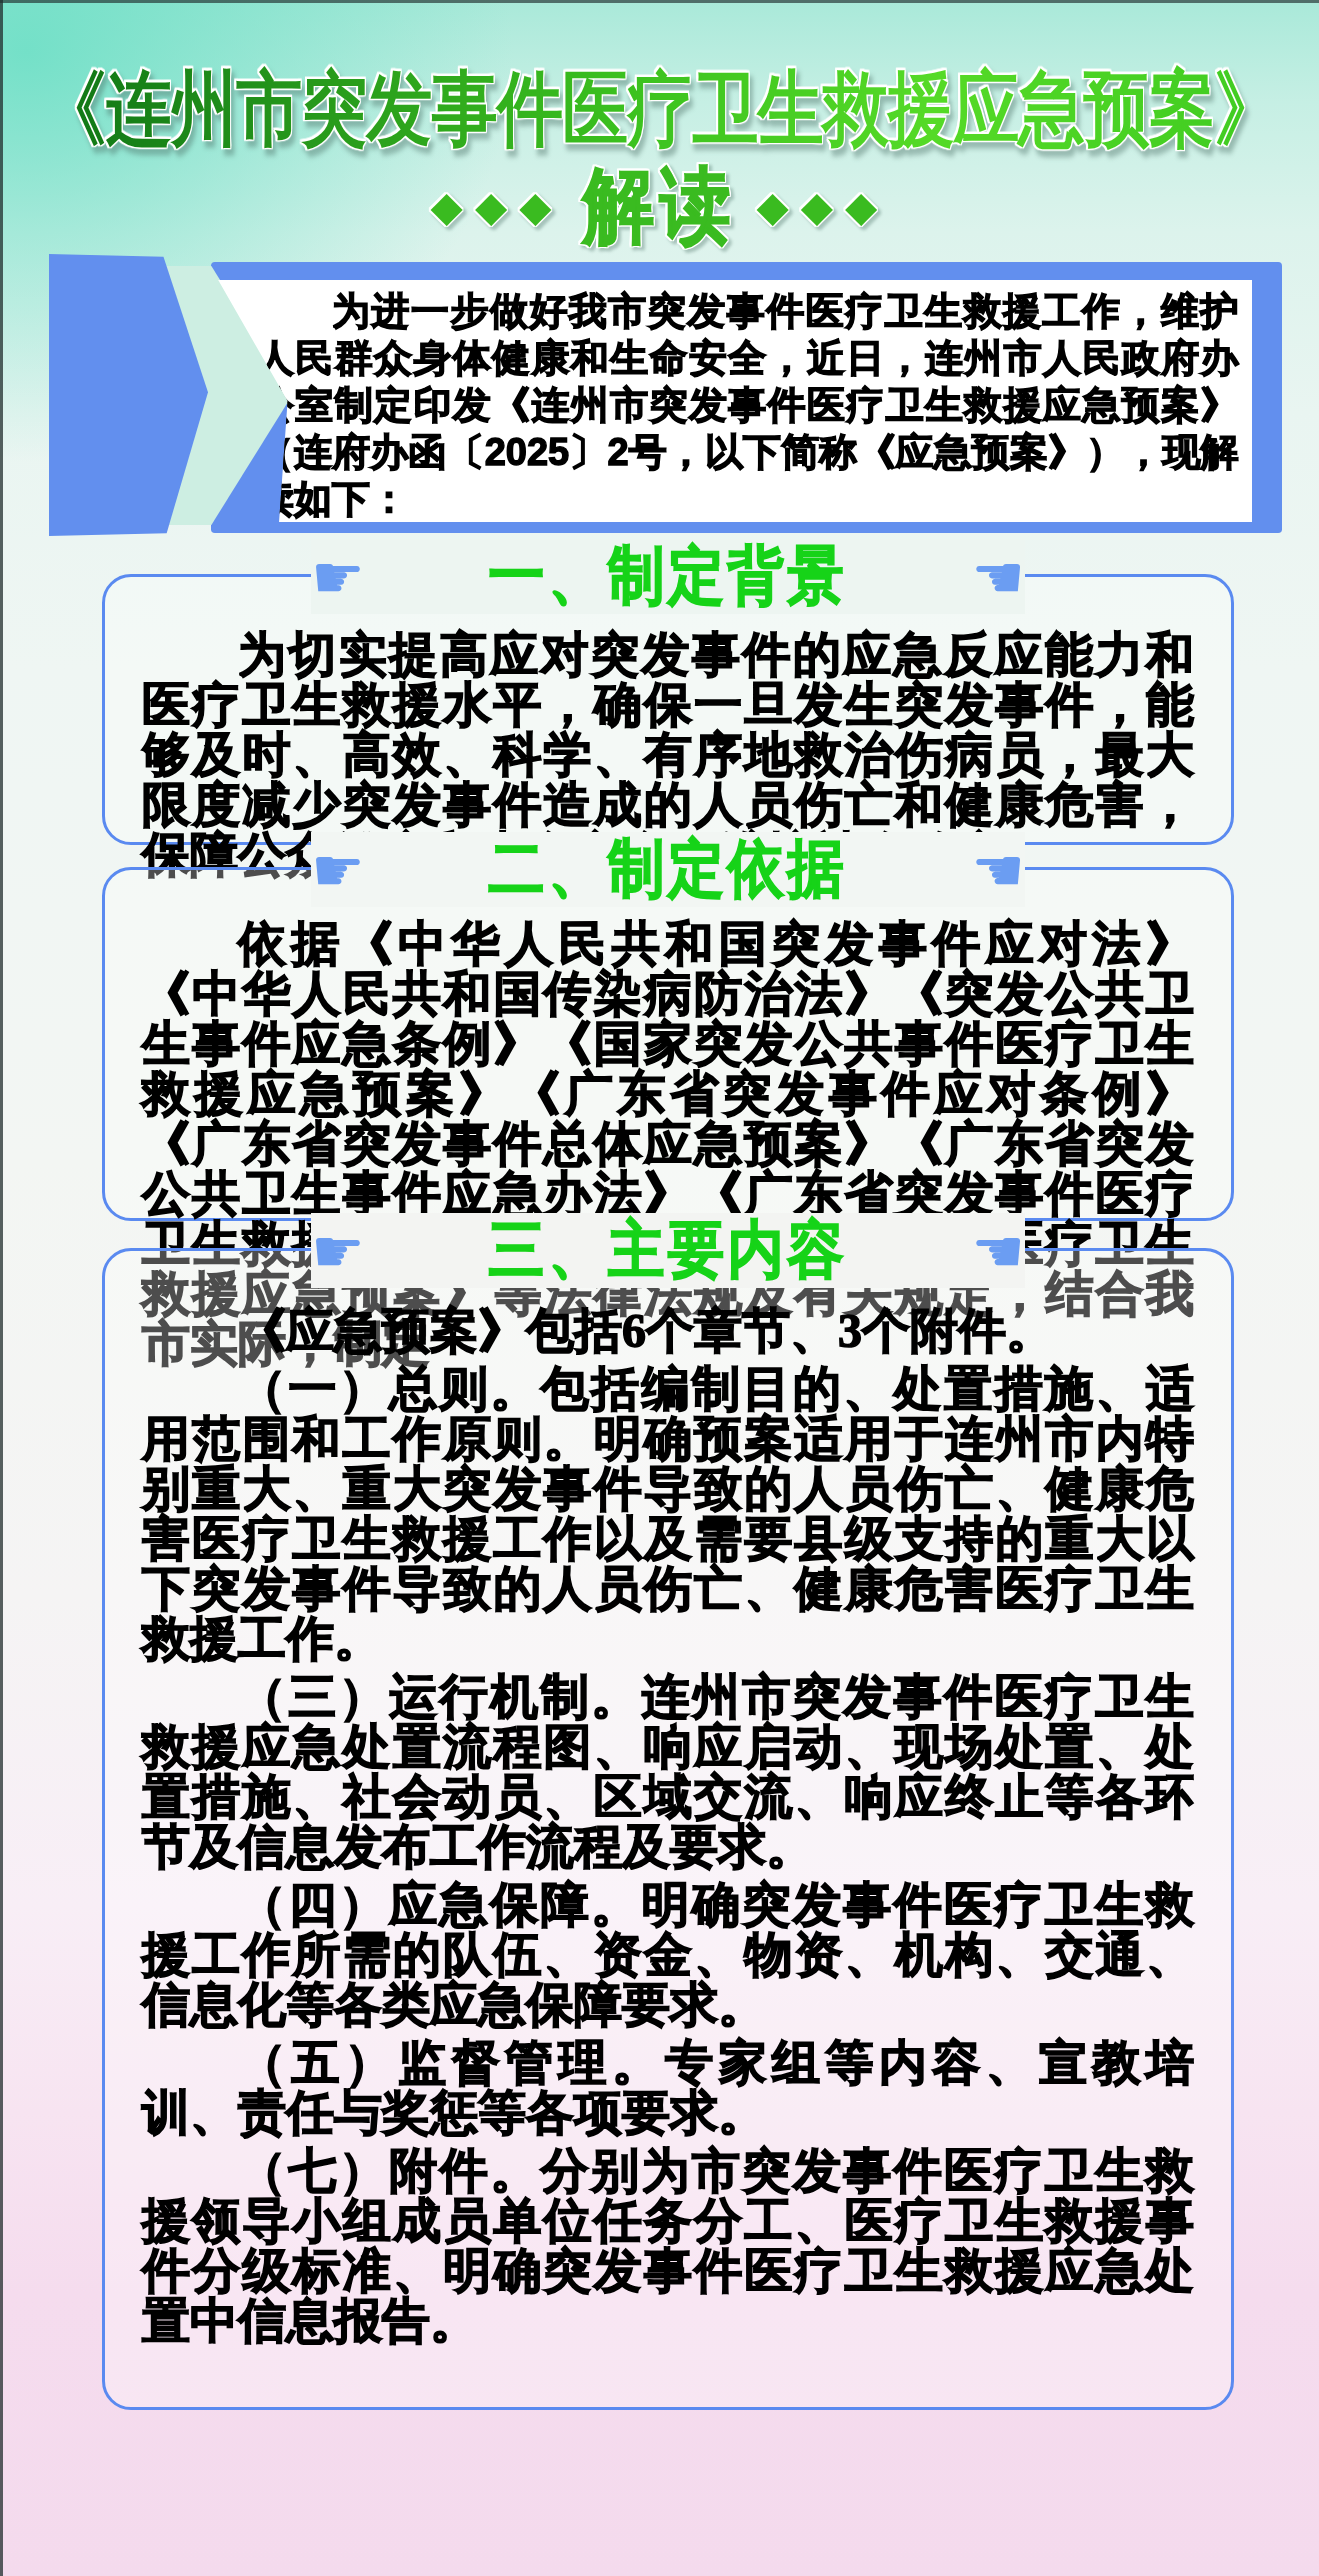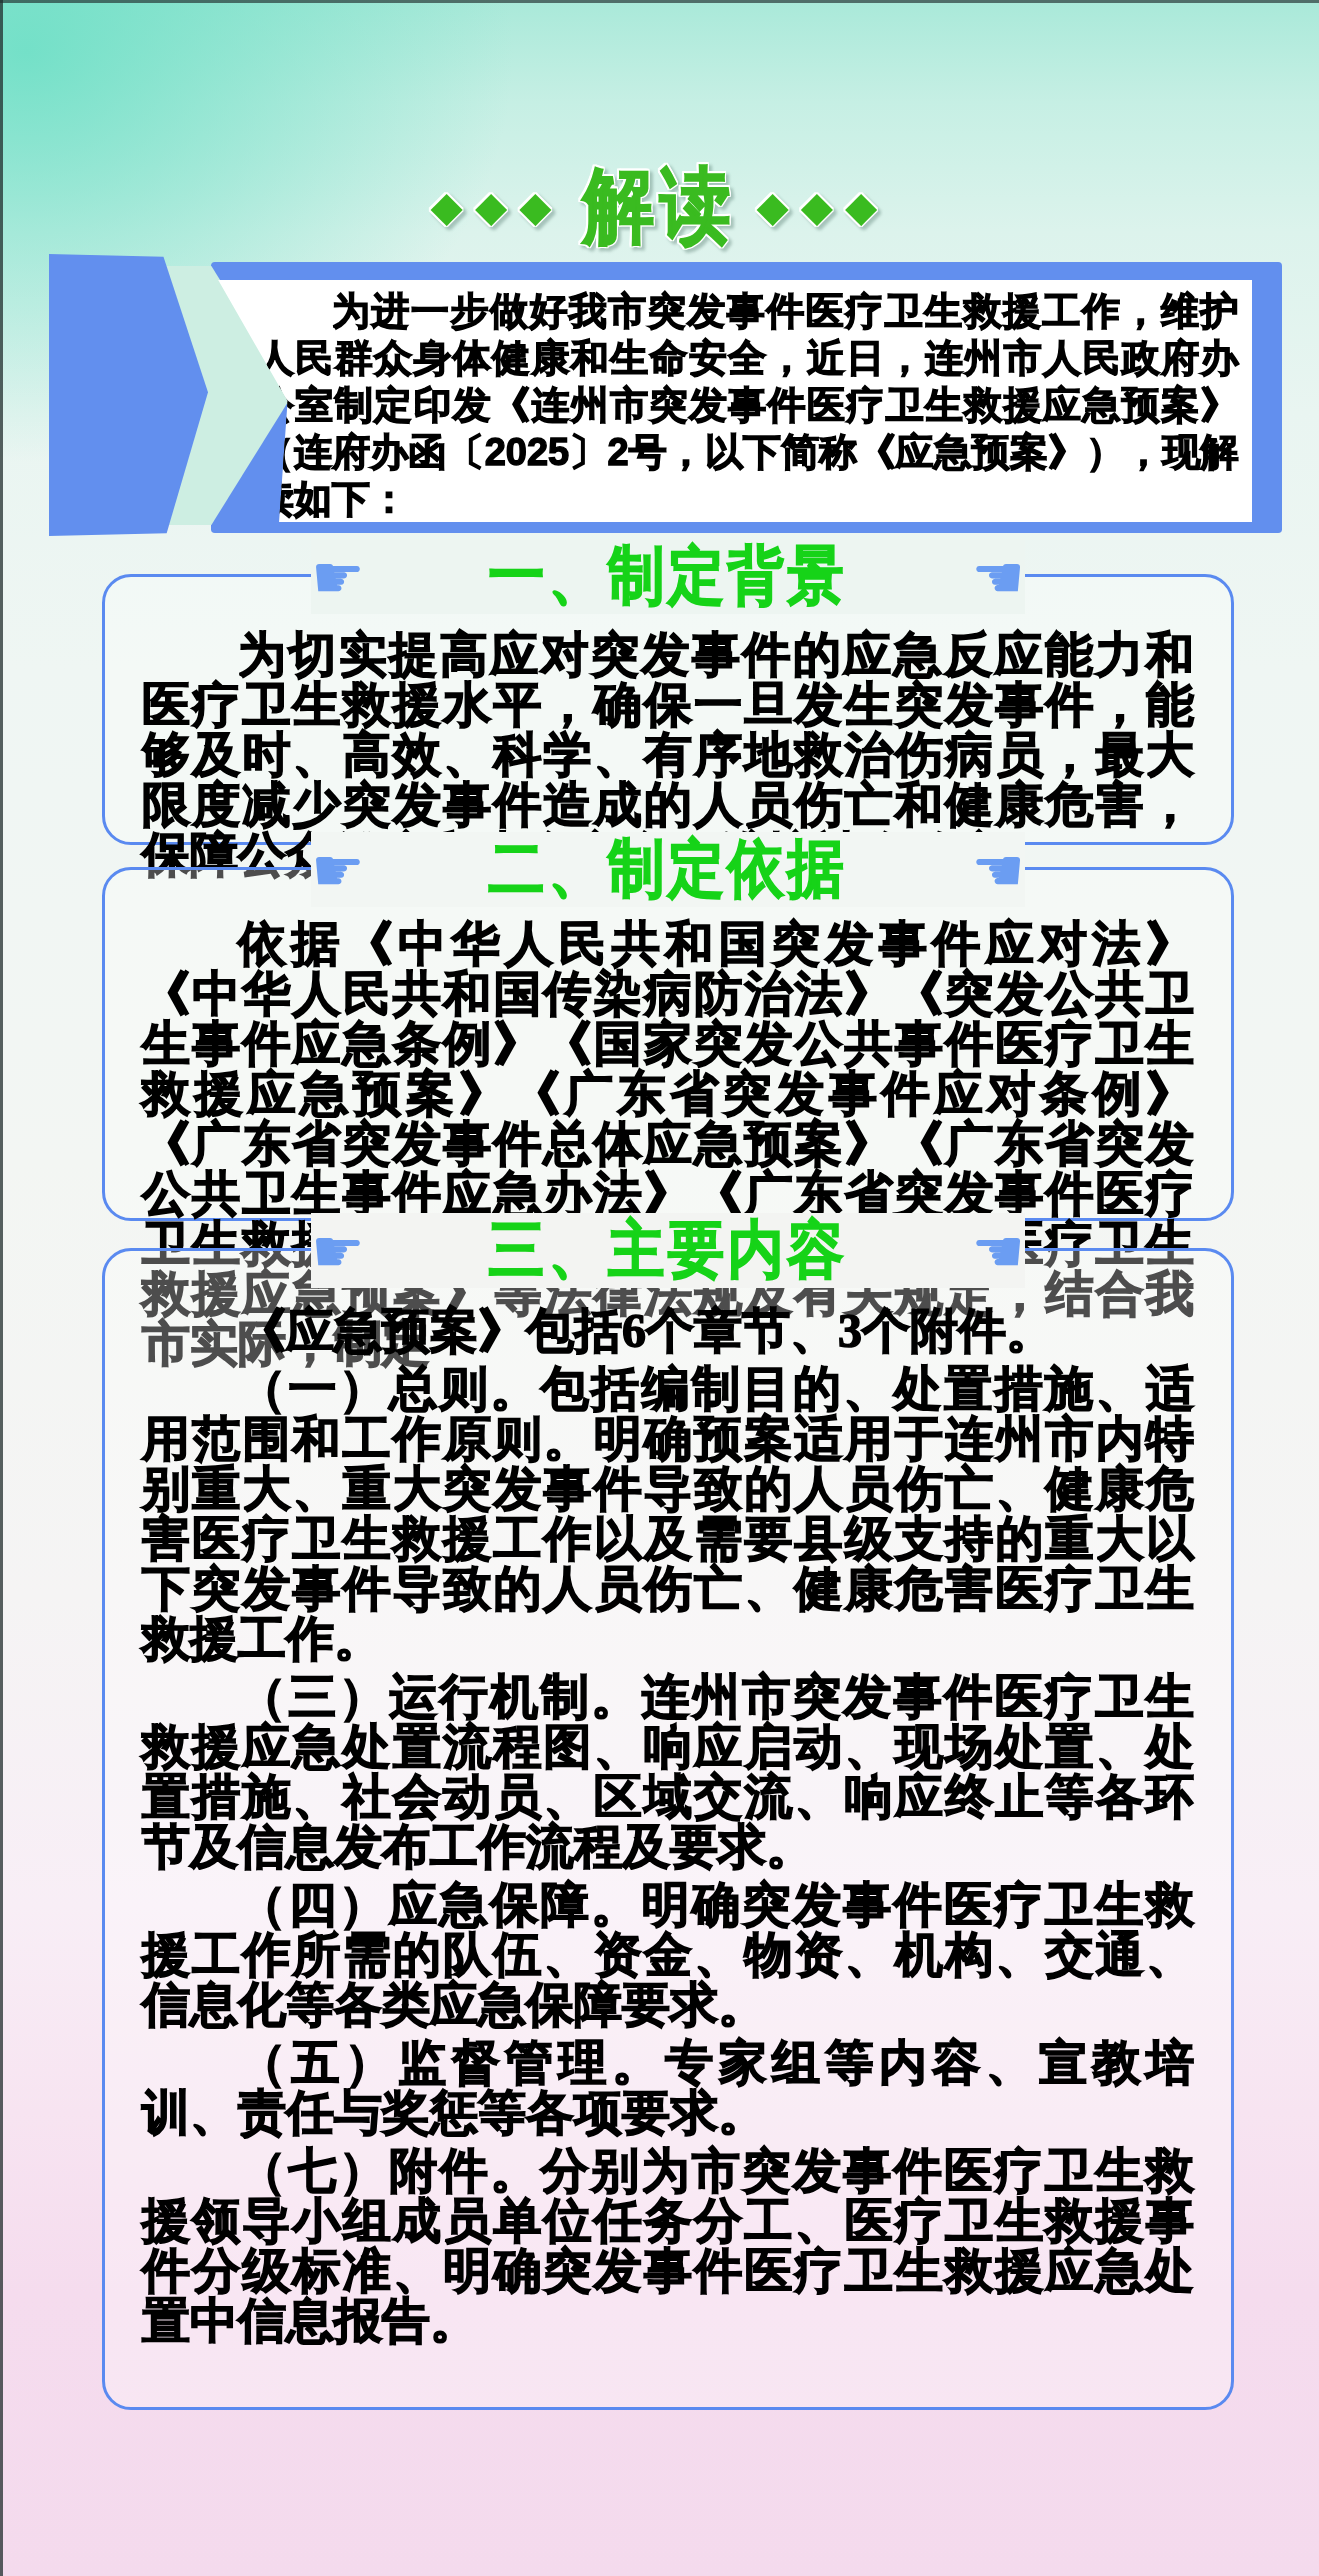--- a/index.html
+++ b/index.html
@@ -117,20 +117,23 @@
   .grass svg{position:absolute;left:0;bottom:0;width:100%;height:271px;display:block;}
 </style>
 </head>
 <body>
 
 <div class="page">
 
   <div class="edge-top"></div>
   <div class="edge-left"></div>
 
+  <div class="main-title">
+    <span class="grad">《连州市突发事件医疗卫生救援应急预案》</span>
+  </div>
 
   <div class="subtitle">
     <span class="dia">◆◆◆</span>
     <span class="jiedu">解读</span>
     <span class="dia right">◆◆◆</span>
   </div>
 
   <div class="banner">
     <div class="banner-main"></div>
     <div class="banner-chevron"></div>

